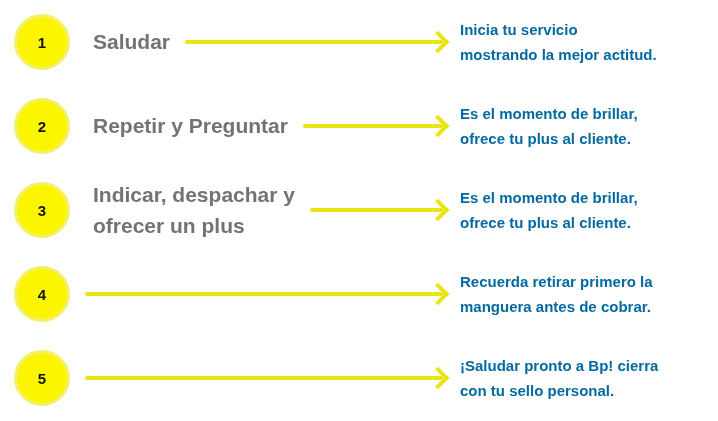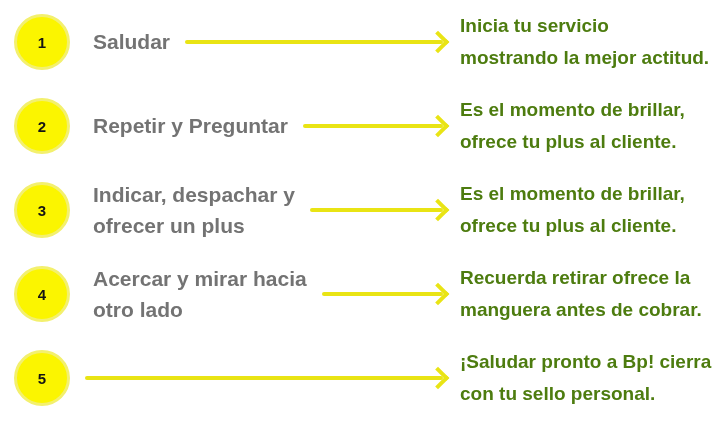--- a/index.html
+++ b/index.html
@@ -73,22 +73,22 @@
     height: 12px;
     border-top: 4px solid #e9e414;
     border-right: 4px solid #e9e414;
     transform: rotate(45deg);
     margin-left: -13px;
   }
   .step-description {
     flex: 0 0 auto;
     width: 252px;
     margin-right: 6px;
-    color: #4d7c0f;
-    font-size: 19px;
+    color: #0369a1;
+    font-size: 15px;
     font-weight: bold;
     line-height: 1.7;
     white-space: pre;
   }
 </style>
 </head>
 <body>
 
 <div class="canvas">
   <div class="steps">
@@ -130,27 +130,25 @@
         <div class="arrow-head"></div>
       </div>
       <div class="step-description">Es el momento de brillar,
 ofrece tu plus al cliente.</div>
     </div>
 
     <div class="step-row">
       <div class="badge">
         <span class="badge-number">4</span>
       </div>
-      <div class="step-title">Acercar y mirar hacia
-otro lado</div>
       <div class="arrow">
         <div class="arrow-line"></div>
         <div class="arrow-head"></div>
       </div>
-      <div class="step-description">Recuerda retirar ofrece la
+      <div class="step-description">Recuerda retirar primero la
 manguera antes de cobrar.</div>
     </div>
 
     <div class="step-row">
       <div class="badge">
         <span class="badge-number">5</span>
       </div>
       <div class="arrow">
         <div class="arrow-line"></div>
         <div class="arrow-head"></div>

